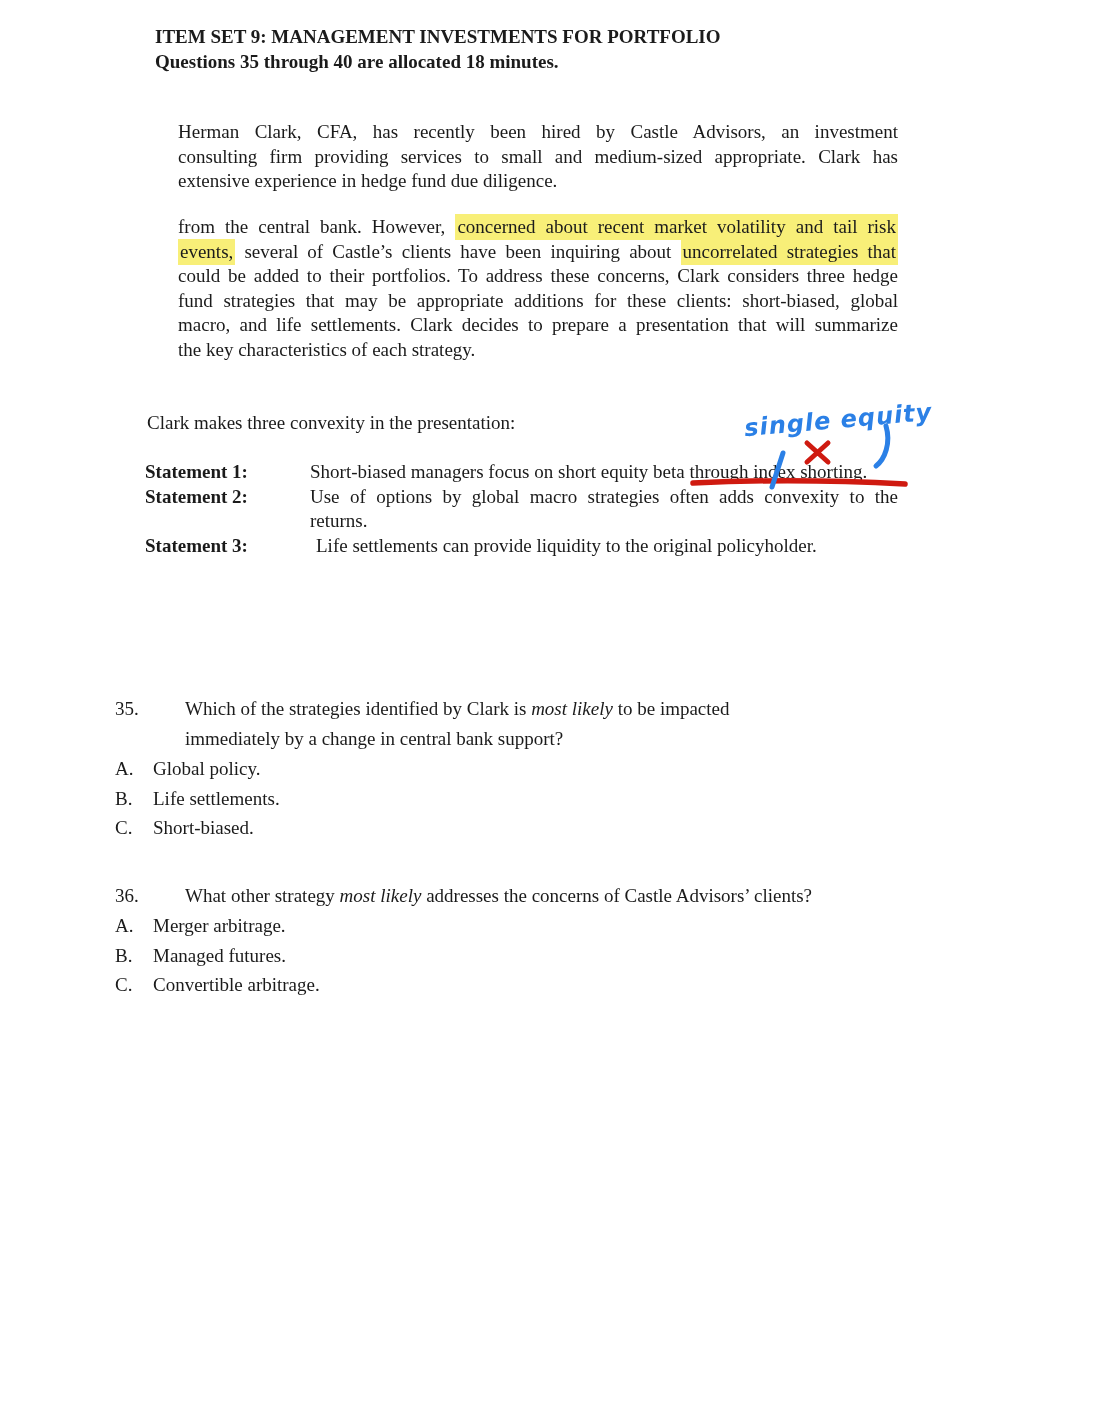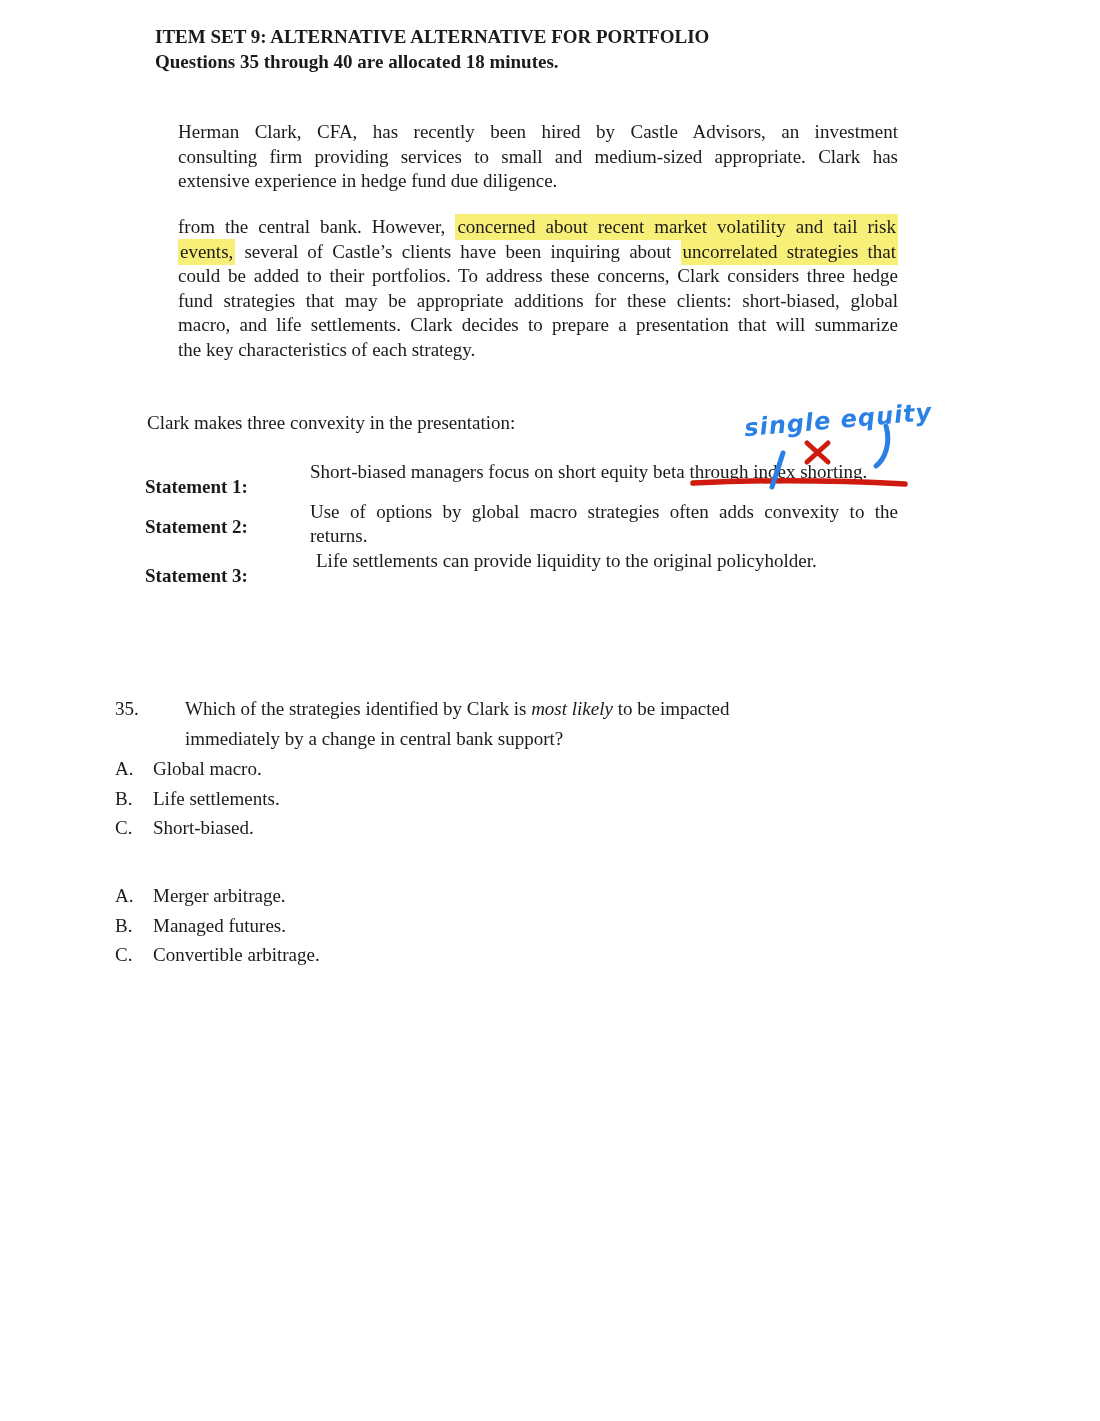--- a/index.html
+++ b/index.html
@@ -28,21 +28,21 @@
   .line { text-align:left;margin-left:32px; }
   .just { text-align:justify; text-align-last:justify; -moz-text-align-last:justify; }
   .hl { background:var(--hl,#f8ef78); padding:2px 2px 3px 2px; }
   .it { font-style:italic; }
 
   .intro { position:absolute; left:147px; top:411px; width:700px; }
 
   
   .statements { position:absolute; left:145px; top:460px; width:753px; }
   .srow { display:flex; }
-  .slabel { width:133px; font-weight:bold; flex:0 0 133px;margin-top:15px; }
+  .slabel { width:133px; font-weight:bold; flex:0 0 133px; }
   .stext { flex:1; }
   .statements .srow:last-child .stext .line { text-indent:6px; }
 
   
   .handwriting {
     position:absolute; left:744px; top:406px;
     font-family:"DejaVu Sans", sans-serif;
     font-style:italic; font-weight:bold;
     font-size:24px; line-height:28px; letter-spacing:1px;
     color:var(--pen-blue,#2b80e6);
@@ -64,21 +64,21 @@
   .qtext .line { line-height:30px; }
   .opt { display:flex; line-height:29.5px; }
   .olet { width:38px; flex:0 0 38px; }
 </style>
 </head>
 <body>
 
 <div class="page">
 
   <header class="header">
-    <div>ITEM SET 9: ALTERNATIVE ALTERNATIVE FOR PORTFOLIO</div>
+    <div>ITEM SET 9: MANAGEMENT INVESTMENTS FOR PORTFOLIO</div>
     <div>Questions 35 through 40 are allocated 18 minutes.</div>
   </header>
 
   <section class="para p1">
       <div class="line just"><span>Herman Clark, CFA, has recently been hired by Castle Advisors, an investment</span></div>
       <div class="line just"><span>consulting firm providing services to small and medium-sized appropriate. Clark has</span></div>
       <div class="line"><span>extensive experience in hedge fund due diligence.</span></div>
     </section>
 
   <section class="para p2">
@@ -127,34 +127,40 @@
     <div class="qrow">
       <div class="qnum">35.</div>
       <div class="qtext">
           <div class="line"><span>Which of the strategies identified by Clark is </span><span class="it">most likely</span><span> to be impacted</span></div>
           <div class="line"><span>immediately by a change in central bank support?</span></div>
         </div>
     </div>
     <div class="opts">
       <div class="opt">
         <span class="olet">A.</span>
-        <span class="otext">Global macro.</span>
+        <span class="otext">Global policy.</span>
       </div>
       <div class="opt">
         <span class="olet">B.</span>
         <span class="otext">Life settlements.</span>
       </div>
       <div class="opt">
         <span class="olet">C.</span>
         <span class="otext">Short-biased.</span>
       </div>
     </div>
   </section>
 
   <section class="question q36">
+    <div class="qrow">
+      <div class="qnum">36.</div>
+      <div class="qtext">
+          <div class="line"><span>What other strategy </span><span class="it">most likely</span><span> addresses the concerns of Castle Advisors’ clients?</span></div>
+        </div>
+    </div>
     <div class="opts">
       <div class="opt">
         <span class="olet">A.</span>
         <span class="otext">Merger arbitrage.</span>
       </div>
       <div class="opt">
         <span class="olet">B.</span>
         <span class="otext">Managed futures.</span>
       </div>
       <div class="opt">

